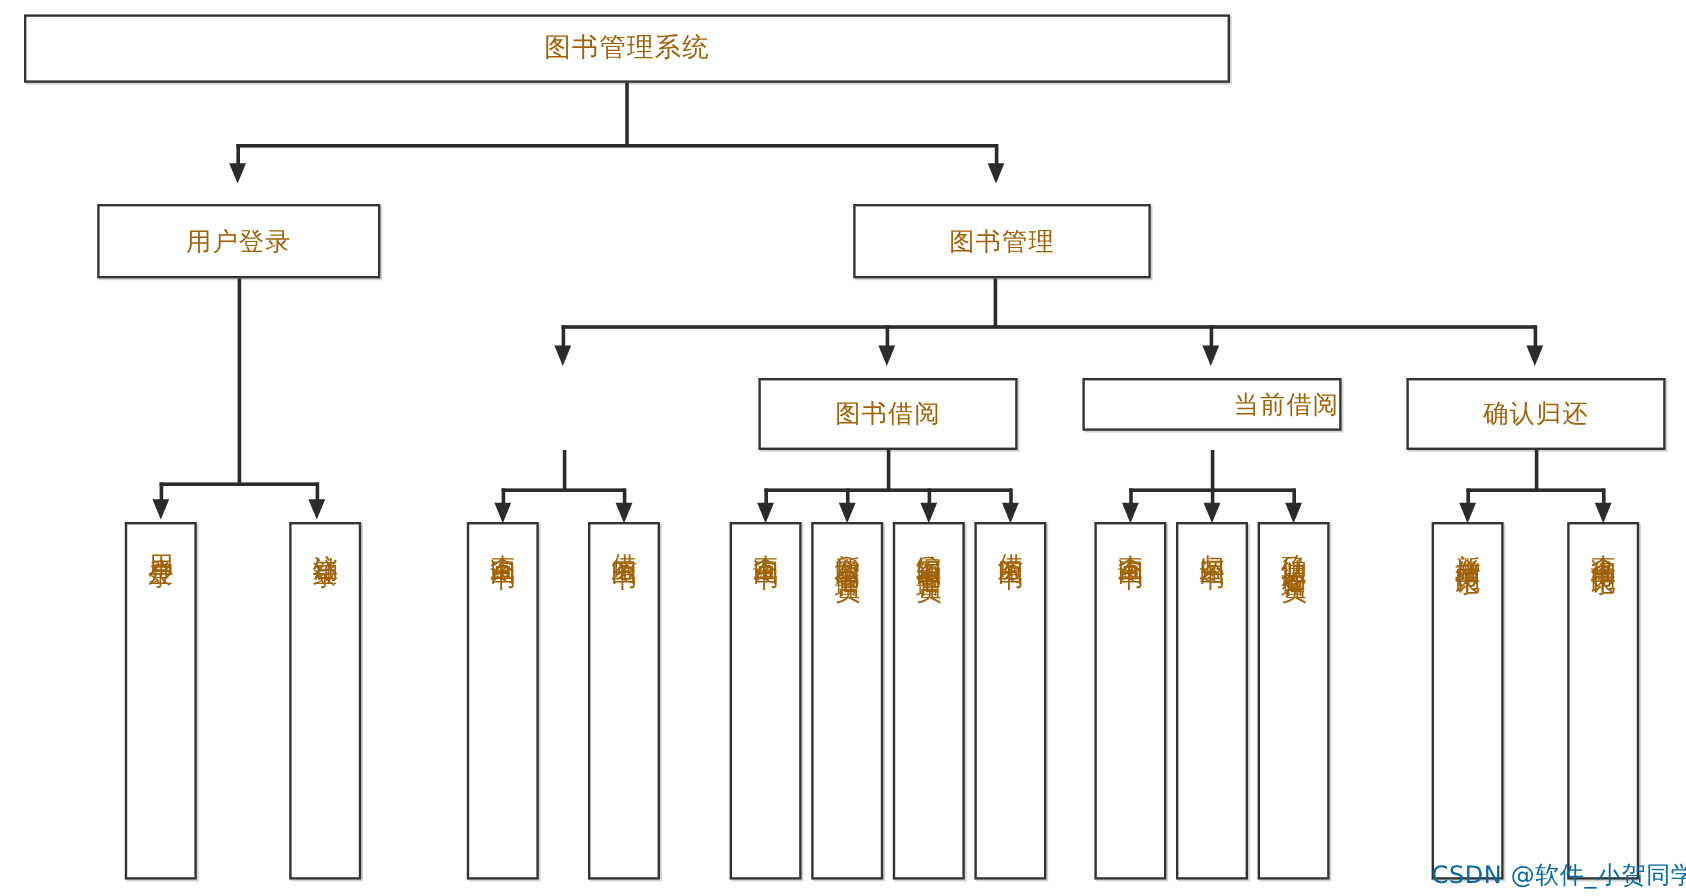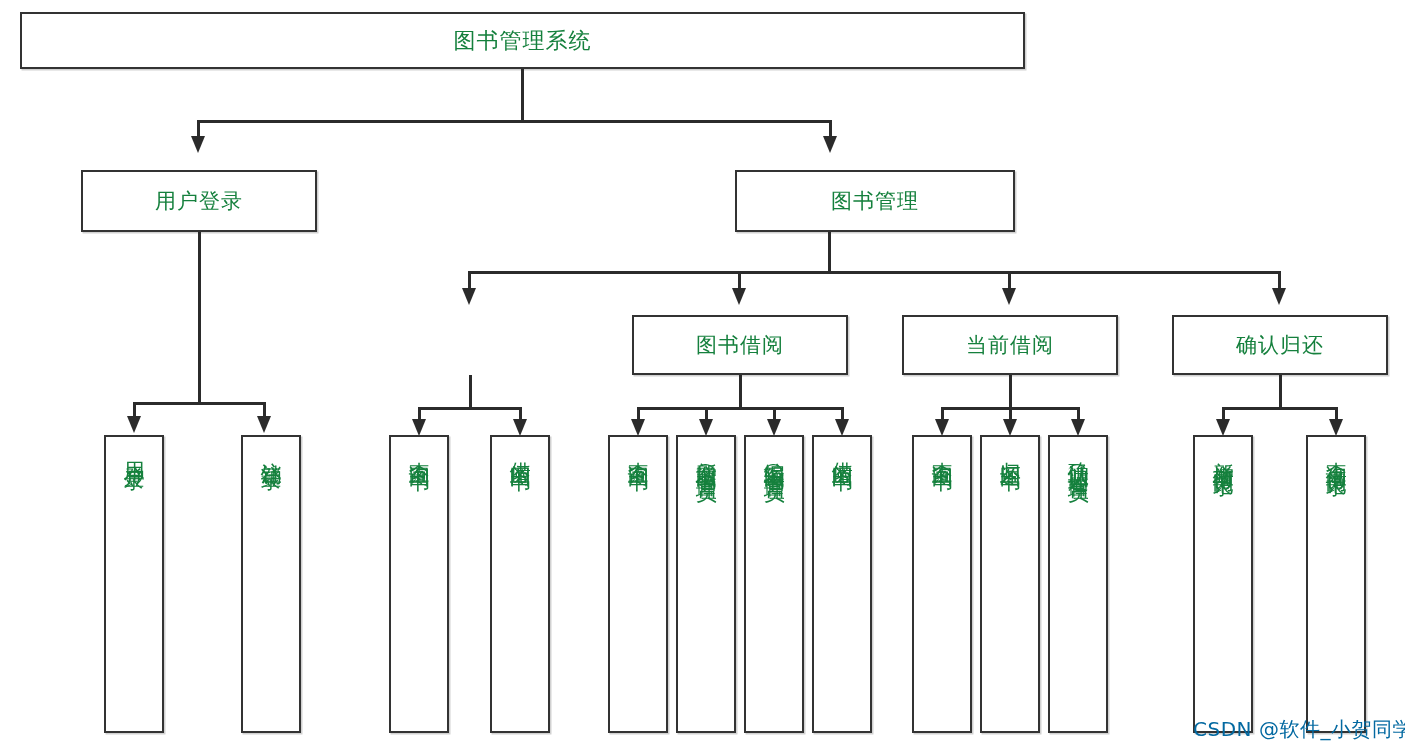--- a/index.html
+++ b/index.html
@@ -25,21 +25,21 @@
     display:flex;
     align-items:center;
     justify-content:center;
     text-align:center;
   }
   .node .lbl{
     display:block;
     font-size:21px;
     line-height:1.15;
     letter-spacing:1px;
-    color:#15803d;
+    color:#a16207;
     white-space:nowrap;
   }
   
   .node.root .lbl{font-size:22px;}
   
   .node.leaf{
     border-width:2.5px;
     align-items:flex-start;
     justify-content:center;
     padding-top:8px;
@@ -85,21 +85,21 @@
   <div class="edge v" style="left:521px;top:69px;height:53px;"></div>
   <div class="edge h" style="left:197px;top:120px;width:634px;"></div>
   <div class="edge v" style="left:197px;top:120px;height:18px;"></div>
   <div class="edge v" style="left:829px;top:120px;height:18px;"></div>
   <div class="arrow" style="left:191px;top:136px;"></div>
   <div class="arrow" style="left:823px;top:136px;"></div>
 
   <div class="node" style="left:81px;top:170px;width:236px;height:62px;">
     <span class="lbl">用户登录</span>
   </div>
-  <div class="node" style="left:711px;top:170px;width:280px;height:62px;margin-left:24px;">
+  <div class="node" style="left:711px;top:170px;width:248px;height:62px;">
     <span class="lbl">图书管理</span>
   </div>
 
   <div class="edge v" style="left:198px;top:232px;height:172px;"></div>
   <div class="edge h" style="left:133px;top:402px;width:132px;"></div>
   <div class="edge v" style="left:133px;top:402px;height:16px;"></div>
   <div class="edge v" style="left:263px;top:402px;height:16px;"></div>
   <div class="arrow" style="left:127px;top:416px;"></div>
   <div class="arrow" style="left:257px;top:416px;"></div>
 
@@ -110,21 +110,21 @@
   <div class="edge v" style="left:1008px;top:271px;height:18px;"></div>
   <div class="edge v" style="left:1278px;top:271px;height:18px;"></div>
   <div class="arrow" style="left:462px;top:288px;"></div>
   <div class="arrow" style="left:732px;top:288px;"></div>
   <div class="arrow" style="left:1002px;top:288px;"></div>
   <div class="arrow" style="left:1272px;top:288px;"></div>
 
   <div class="node" style="left:632px;top:315px;width:216px;height:60px;">
     <span class="lbl">图书借阅</span>
   </div>
-  <div class="node" style="left:902px;top:315px;width:216px;height:60px;">
+  <div class="node" style="left:902px;top:315px;width:216px;height:44px;justify-content:flex-end;">
     <span class="lbl">当前借阅</span>
   </div>
   <div class="node" style="left:1172px;top:315px;width:216px;height:60px;">
     <span class="lbl">确认归还</span>
   </div>
 
   <div class="edge v" style="left:469px;top:375px;height:34px;"></div>
   <div class="edge h" style="left:418px;top:407px;width:103px;"></div>
   <div class="edge v" style="left:418px;top:407px;height:14px;"></div>
   <div class="edge v" style="left:519px;top:407px;height:14px;"></div>

